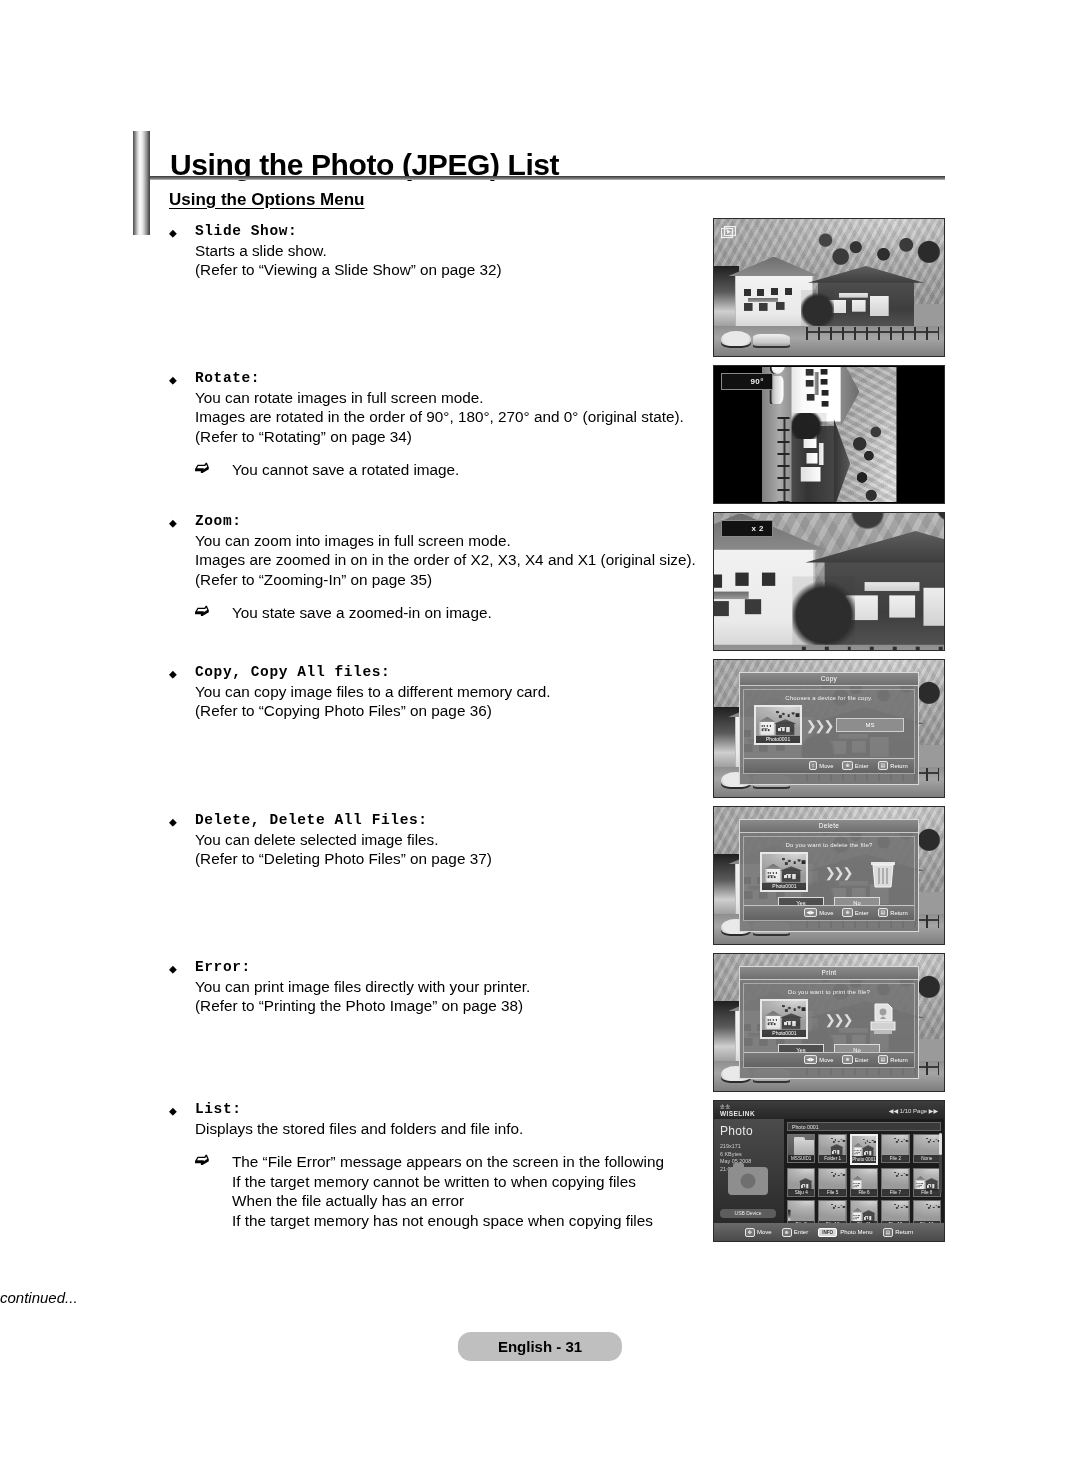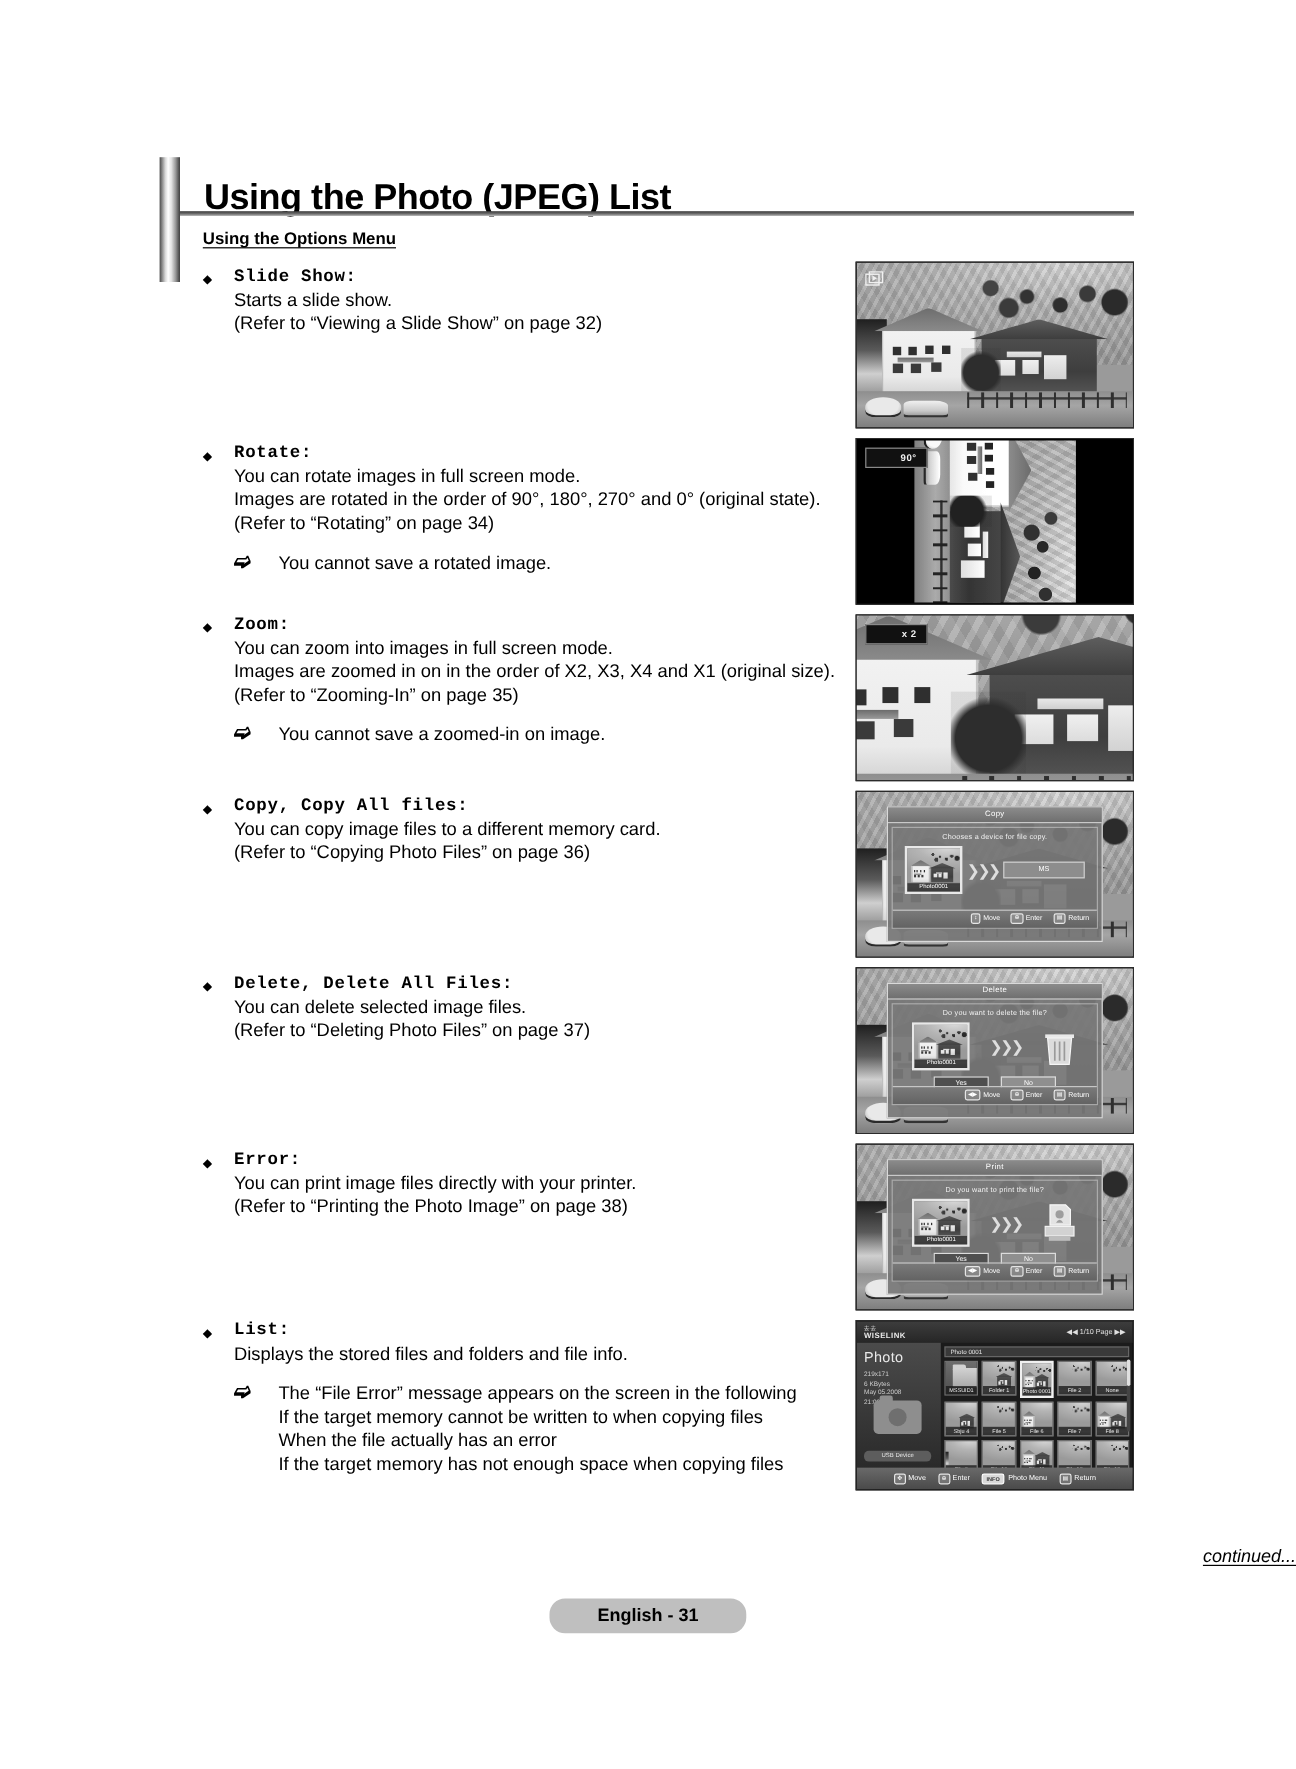--- a/index.html
+++ b/index.html
@@ -41,21 +41,21 @@
     left: 150px;
     top: 176px;
     width: 795px;
     height: 4px;
     background: linear-gradient(to bottom, #3a3a3a 0%, #6e6e6e 55%, #bcbcbc 100%);
   }
   .section-title {
     position: absolute;
     left: 169px;
     top: 190px;
-    font-size: 14px;
+    font-size: 17px;
     font-weight: bold;
     text-decoration: underline;
     text-underline-offset: 3px;
     white-space: nowrap;
   }
 
   
   .text-col { position: absolute; left: 169px; width: 530px; }
 
   .opt-block { position: absolute; left: 0; width: 530px; }
@@ -397,26 +397,24 @@
     background: #d9d9d9; color: #333; border:1px solid #fff; border-radius:2px;
     font-size: 4.6px; line-height: 7px; padding: 0 3px; margin-right: 3px;
     display:inline-block; font-weight:bold;
   }
 
   
   .continued {
     position: absolute;
     left: 0; right: 0;
     top: 1289px;
-    text-align: right;
+    text-align: left;
     font-size: 15px;
     font-style: italic;
-    text-decoration: underline;
     text-underline-offset: 2px;
-    padding-left: 15px;
   }
   .pagebadge {
     position: absolute;
     left: 50%;
     top: 1332px;
     transform: translateX(-50%);
     background: #bfbfbf;
     border-radius: 13px;
     padding: 6px 40px;
     font-size: 15px;
@@ -460,21 +458,21 @@
   <div class="opt-block" style="top:512px">
     <div class="opt-head">
       <span class="bullet">◆</span>
       <span>Zoom:</span>
     </div>
     <div class="opt-line">You can zoom into images in full screen mode.</div>
     <div class="opt-line">Images are zoomed in on in the order of X2, X3, X4 and X1 (original size).</div>
     <div class="opt-line">(Refer to “Zooming-In” on page 35)</div>
     <div class="note">
       <span class="arrow">➫</span>
-      <span class="ln">You cannot save a zoomed-in on image.</span>
+      <span class="ln">You state save a zoomed-in on image.</span>
     </div>
   </div>
 
   <div class="opt-block" style="top:663px">
     <div class="opt-head">
       <span class="bullet">◆</span>
       <span>Copy, Copy All files:</span>
     </div>
     <div class="opt-line">You can copy image files to a different memory card.</div>
     <div class="opt-line">(Refer to “Copying Photo Files” on page 36)</div>

